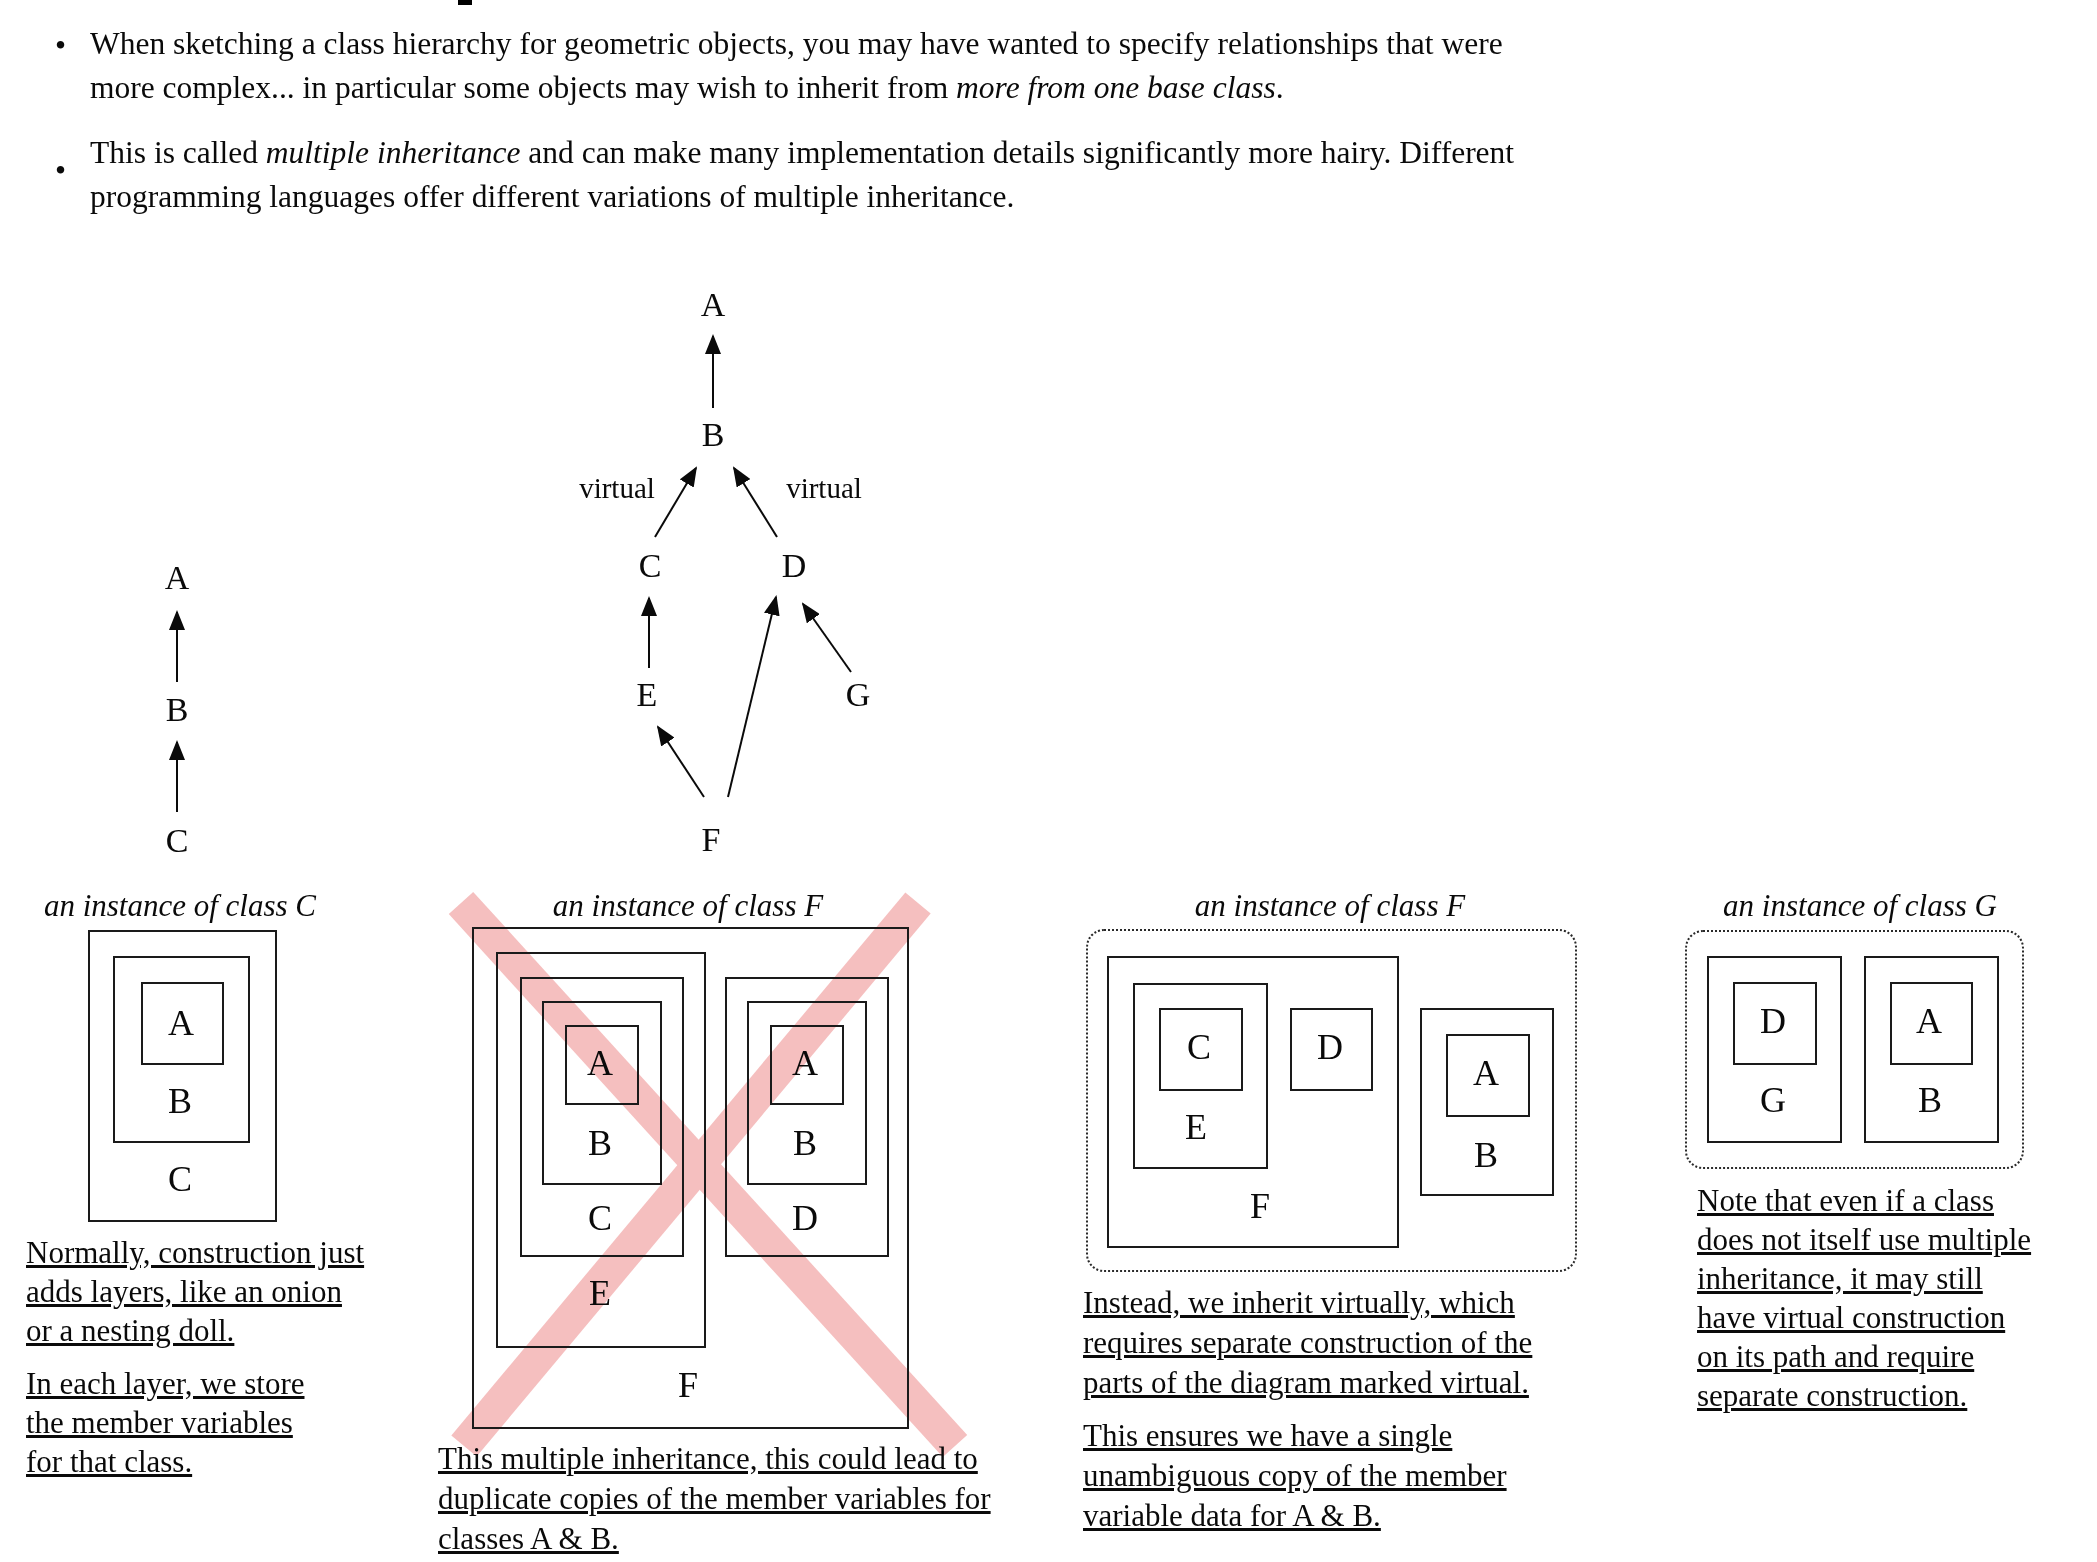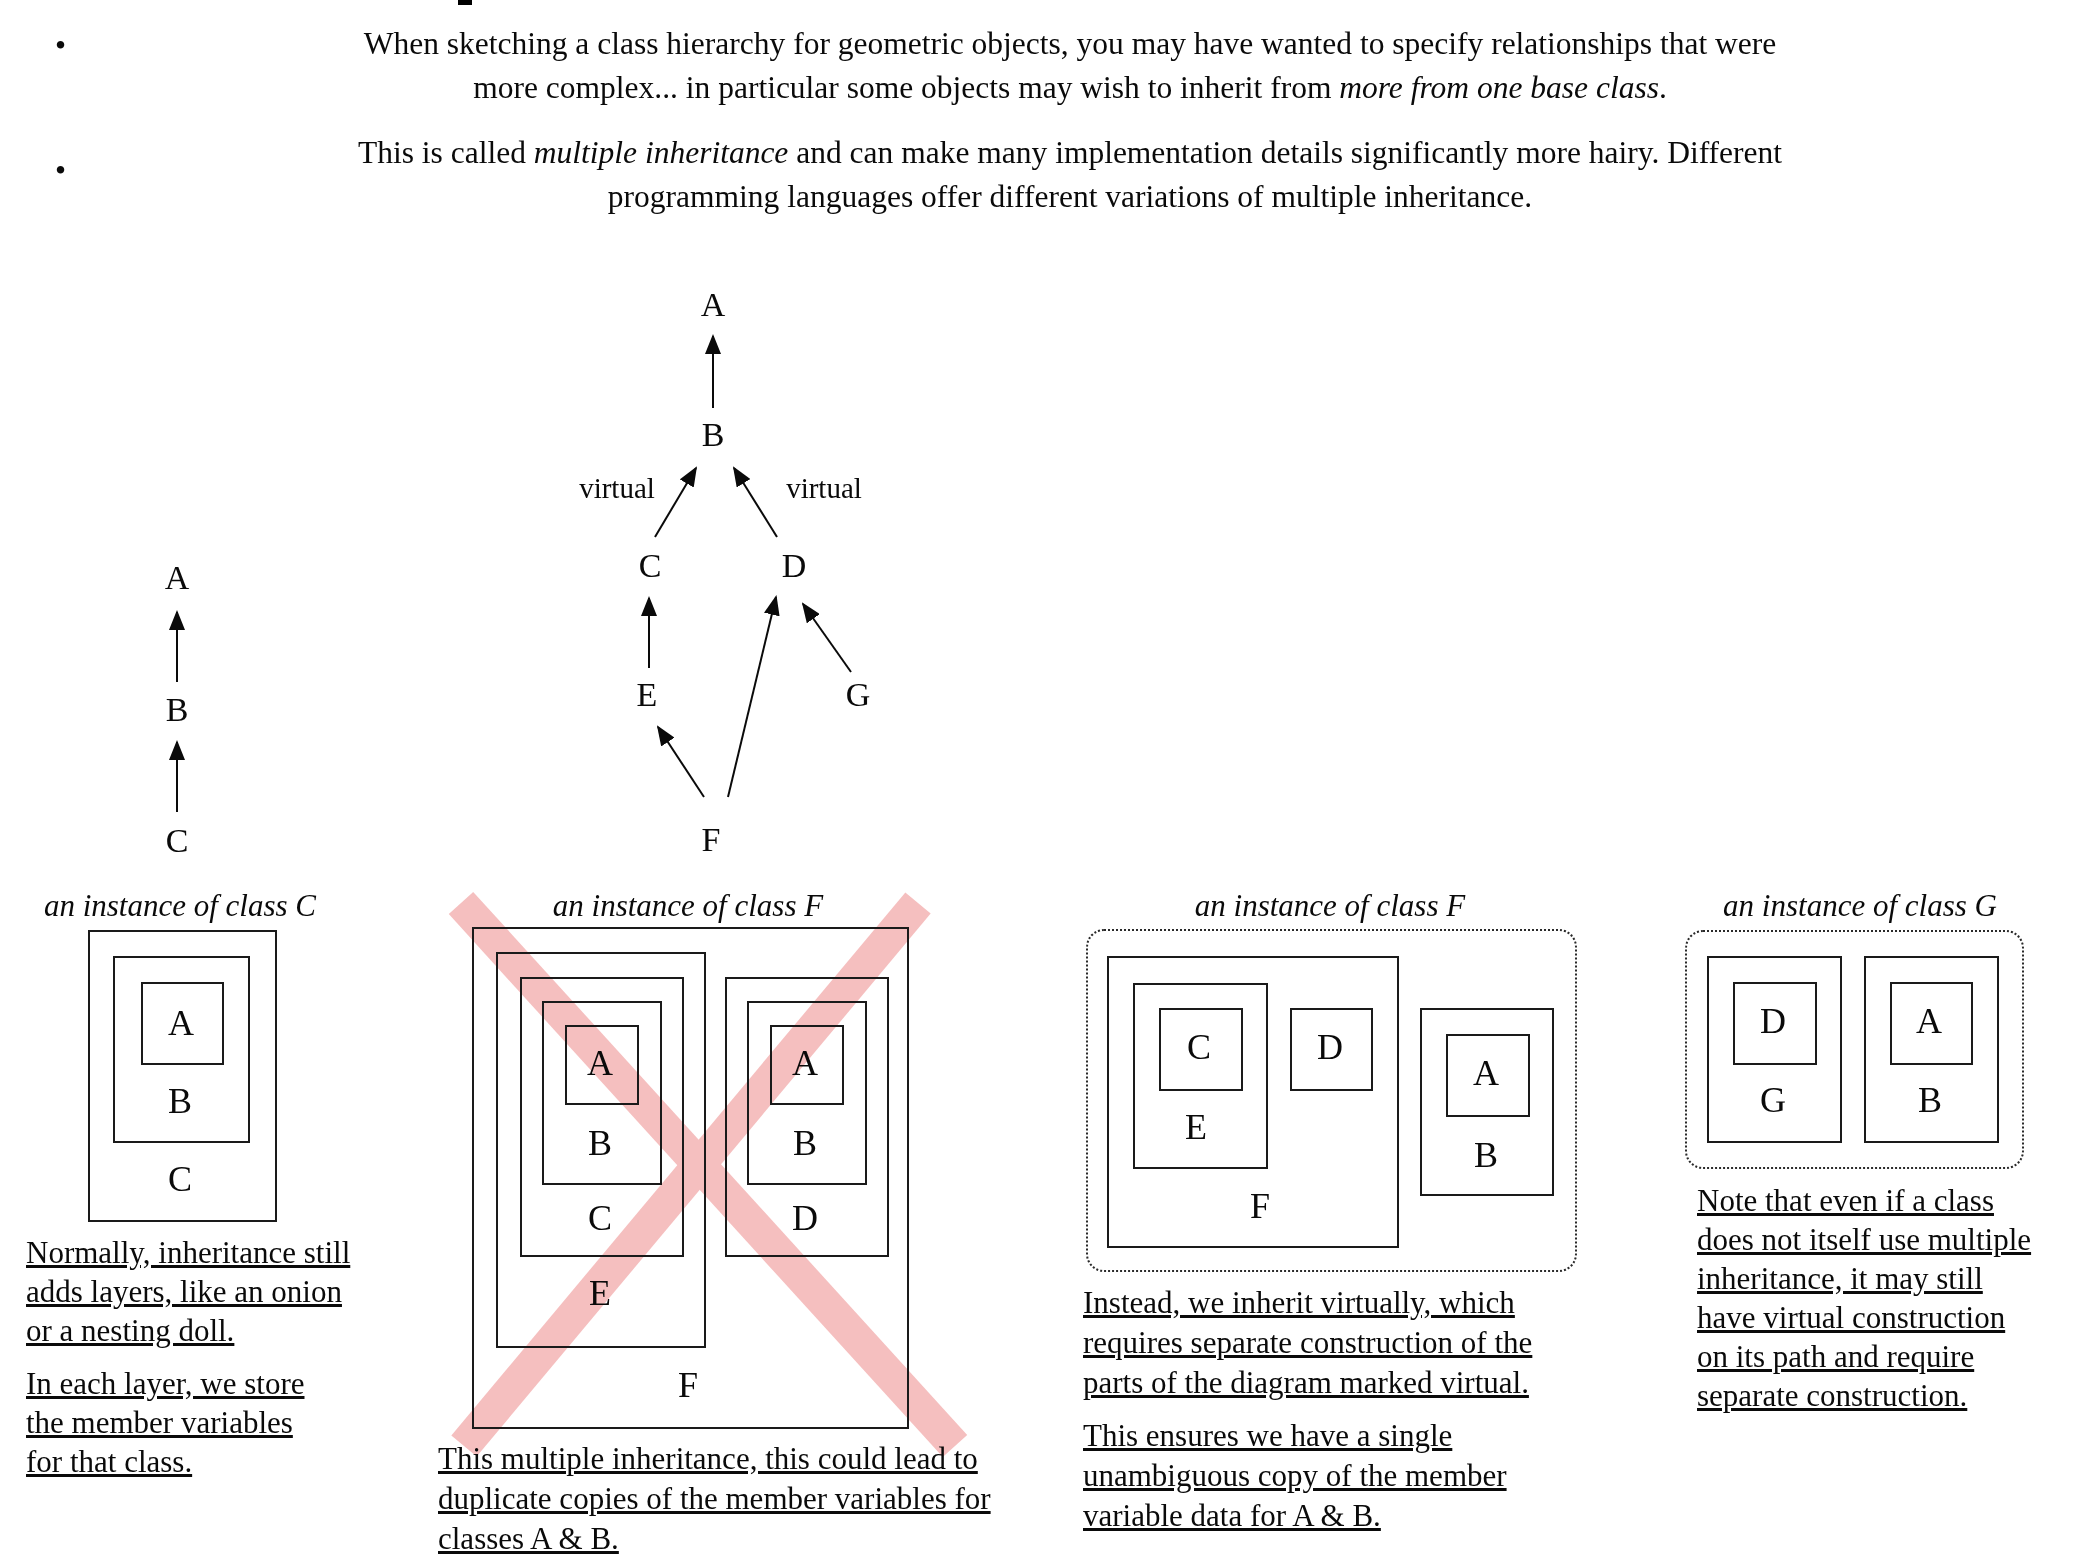--- a/index.html
+++ b/index.html
@@ -6,21 +6,21 @@
   body{
     position:relative;
     width:2097px;height:1562px;
     font-family:"Liberation Serif","DejaVu Serif",serif;
     color:#0a0a0a;
     overflow:hidden;
   }
   
   .bullet-block{position:absolute;left:90px;width:1960px;font-size:31.5px;line-height:44px;}
   .bullet-dot{position:absolute;left:55px;font-size:31.5px;}
-  .bullet-line{white-space:nowrap;text-align:center;}
+  .bullet-line{white-space:nowrap;}
   .it{font-style:italic;}
   
   .node{position:absolute;transform:translate(-50%,-50%);font-size:34px;line-height:1;}
   .small-note{position:absolute;transform:translate(-50%,-50%);font-size:29px;line-height:1;}
   
   .box{position:absolute;border:2px solid #1a1a1a;background:transparent;z-index:2;}
   .dotted{position:absolute;border:2px dotted #2a2a2a;border-radius:18px;background:transparent;z-index:1;}
   .lbl{position:absolute;transform:translate(-50%,-50%);font-size:36px;line-height:1;z-index:3;}
   
   .ititle{position:absolute;font-style:italic;font-size:31px;text-align:center;width:400px;transform:translateX(-50%);z-index:3;}
@@ -95,21 +95,21 @@
 
 <div>
   <div class="ititle" style="left:180px;top:888px;">an instance of class C</div>
   <div class="box" style="left:88px;top:930px;width:185px;height:288px;"></div>
   <div class="box" style="left:113px;top:956px;width:133px;height:183px;"></div>
   <div class="box" style="left:141px;top:982px;width:79px;height:79px;"></div>
   <div class="lbl" style="left:181px;top:1023px;">A</div>
   <div class="lbl" style="left:180px;top:1101px;">B</div>
   <div class="lbl" style="left:180px;top:1179px;">C</div>
   <div class="cap lh39" style="left:26px;top:1233px;">
-    <div class="ln">Normally, inheritance still</div>
+    <div class="ln">Normally, construction just</div>
     <div class="ln">adds layers, like an onion</div>
     <div class="ln">or a nesting doll.</div>
   </div>
   <div class="cap lh39" style="left:26px;top:1364px;">
     <div class="ln">In each layer, we store</div>
     <div class="ln">the member variables</div>
     <div class="ln">for that class.</div>
   </div>
 </div>
 

